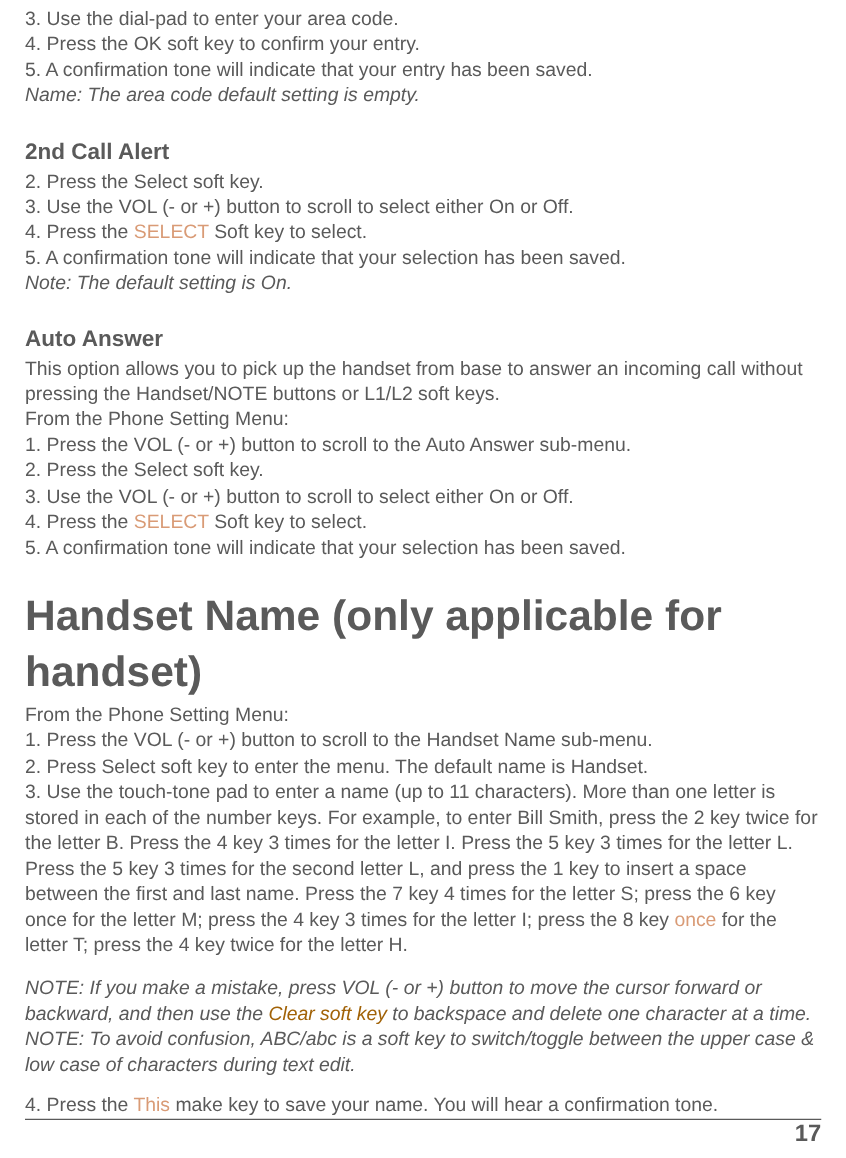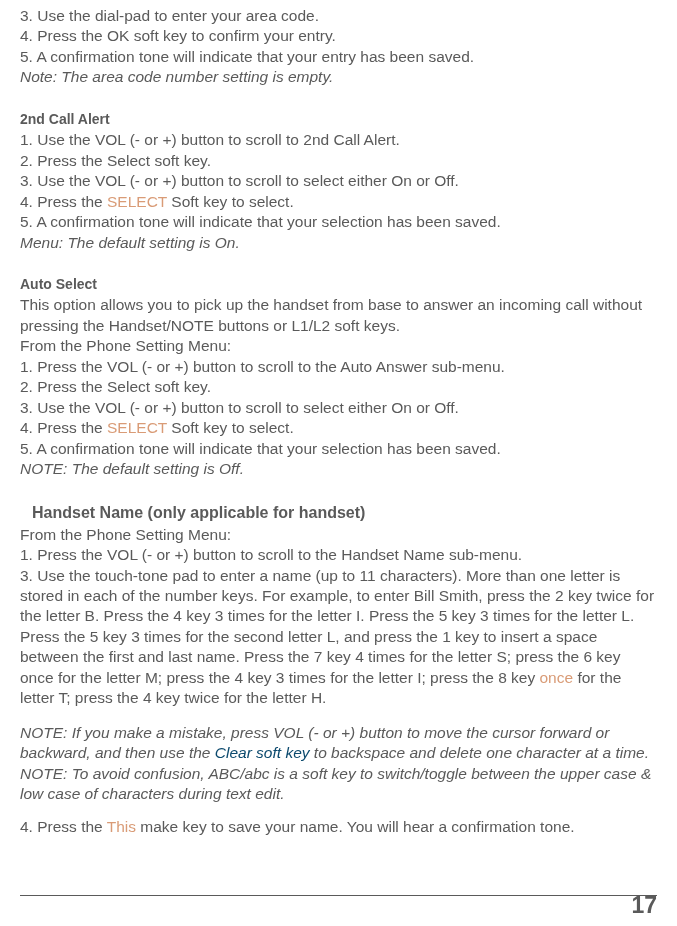--- a/index.html
+++ b/index.html
@@ -7,91 +7,89 @@
       font-family: Arial, Helvetica, sans-serif;
       width: 677px;
       height: 926px;
       padding: 6px 20px 10px 20px;
       color: #5a5a5a;
       font-size: 15.5px;
       line-height: 1.32;
       position: relative;
     }
     h2 {
-      font-size: 14px;
+      font-size: 18px;
       font-weight: bold;
       color: #5a5a5a;
       margin-top: 22px;
       margin-bottom: 2px;
     }
     h2.large {
-      font-size: 16px;
+      font-size: 34px;
       margin-top: 22px;
-      margin-left: 12px;
     }
     p { margin: 0; }
     .italic { font-style: italic; }
     .highlight { color: #d99b76; }
-    .pink { color: #0c4a6e; }
+    .pink { color: #a16207; }
     .section { margin-bottom: 4px; }
     .note-block { margin-top: 14px; }
     .after-note { margin-top: 12px; }
     .footer-line {
       position: absolute;
       bottom: 30px;
       left: 20px;
       right: 20px;
       border-top: 1.5px solid #5a5a5a;
     }
     .page-num {
       position: absolute;
       bottom: 6px;
       right: 20px;
-      font-size: 23px;
+      font-size: 19px;
       font-weight: bold;
       color: #5a5a5a;
       margin-left: 20px;
     }
   </style>
 </head>
 <body>
 
 <div class="section">
   <p>3. Use the dial-pad to enter your area code.</p>
   <p>4. Press the OK soft key to confirm your entry.</p>
   <p>5. A confirmation tone will indicate that your entry has been saved.</p>
-  <p class="italic">Note: The area code number setting is empty.</p>
+  <p class="italic">Name: The area code default setting is empty.</p>
 </div>
 
 <h2>2nd Call Alert</h2>
 <div class="section">
-  <p>1. Use the VOL (- or +) button to scroll to 2nd Call Alert.</p>
   <p>2. Press the Select soft key.</p>
   <p>3. Use the VOL (- or +) button to scroll to select either On or Off.</p>
   <p><span>4. Press the </span><span class="highlight">SELECT</span><span> Soft key to select.</span></p>
   <p>5. A confirmation tone will indicate that your selection has been saved.</p>
-  <p class="italic">Menu: The default setting is On.</p>
+  <p class="italic">Note: The default setting is On.</p>
 </div>
 
-<h2>Auto Select</h2>
+<h2>Auto Answer</h2>
 <div class="section">
   <p>This option allows you to pick up the handset from base to answer an incoming call without pressing the Handset/NOTE buttons or L1/L2 soft keys.</p>
   <p>From the Phone Setting Menu:</p>
   <p>1. Press the VOL (- or +) button to scroll to the Auto Answer sub-menu.</p>
   <p>2.  Press the Select soft key.</p>
   <p>3.  Use the VOL (- or +) button to scroll to select either On or Off.</p>
   <p><span>4.  Press the </span><span class="highlight">SELECT</span><span> Soft key to select.</span></p>
   <p>5.  A confirmation tone will indicate that your selection has been saved.</p>
-  <p class="italic">NOTE: The default setting is Off.</p>
 </div>
 
 <h2 class="large">Handset Name (only applicable for handset)</h2>
 <div class="section">
   <p>From the Phone Setting Menu:</p>
   <p>1. Press the VOL (- or +) button to scroll to the Handset Name sub-menu.</p>
+  <p>2. Press Select soft key to enter the menu. The default name is Handset.</p>
   <p><span>3. Use the touch-tone pad to enter a name (up to 11 characters). More than one letter is stored in each of the number keys. For example, to enter Bill Smith, press the 2 key twice for the letter B. Press the 4 key 3 times for the letter I. Press the 5 key 3 times for the letter L. Press the 5 key 3 times for the second letter L, and press the 1 key to insert a space between the first and last name. Press the 7 key 4 times for the letter S; press the 6 key once for the letter M; press the 4 key 3 times for the letter I; press the 8 key </span><span class="highlight">once</span><span> for the letter T; press the 4 key twice for the letter H.</span></p>
   <p class="italic note-block"><span>NOTE: If you make a mistake, press VOL (- or +) button to move the cursor forward or backward, and then use the </span><span class="pink">Clear soft key</span><span> to backspace and delete one character at a time.</span></p>
   <p class="italic">NOTE: To avoid confusion, ABC/abc is a soft key to switch/toggle between the upper case &amp; low case of characters during text edit.</p>
   <p class="after-note"><span>4. Press the </span><span class="highlight">This</span><span> make key to save your name. You will hear a confirmation tone.</span></p>
 </div>
 
 <div class="footer-line"></div>
 <div class="page-num">17</div>
 
 </body></html>

